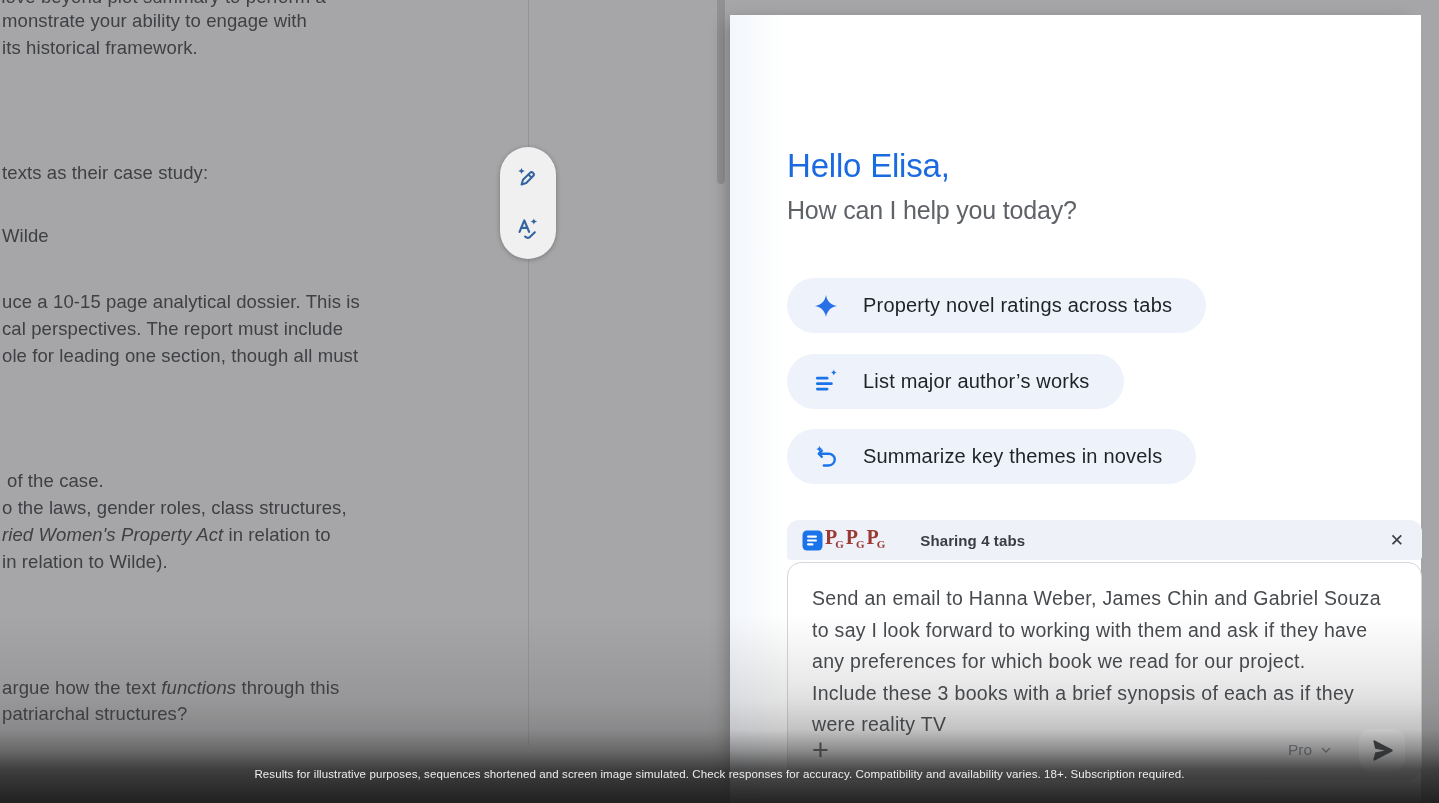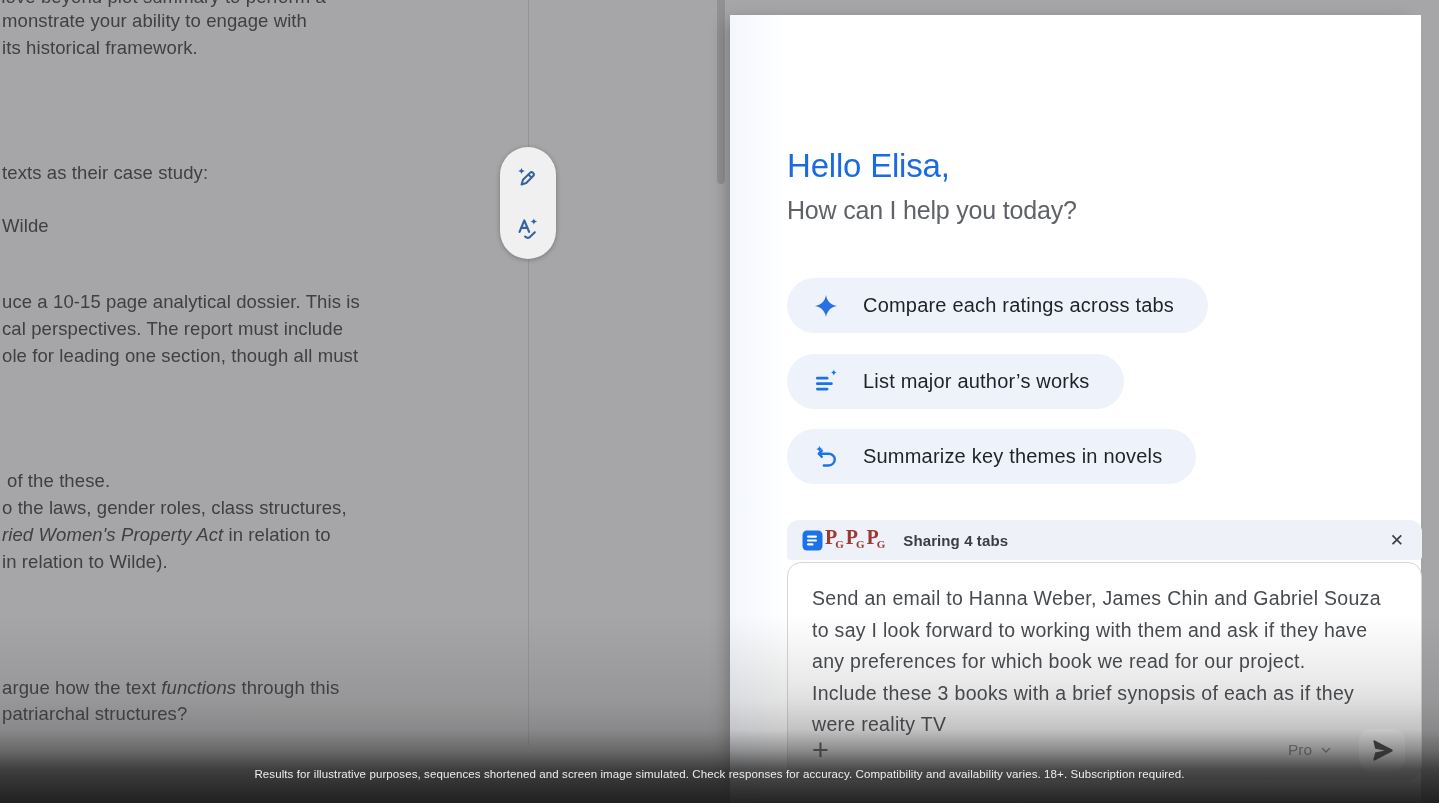--- a/index.html
+++ b/index.html
@@ -29,21 +29,21 @@
     font-family:"Liberation Sans", sans-serif; font-size:20px; letter-spacing:0.2px; color:#1f2227; }
   .chip-1 { top:263px; } .chip-2 { top:339px; } .chip-3 { top:414px; }
   .chip .chip-icon { display:flex; width:26px; height:26px; }
 
   .share-bar { position:absolute; left:57px; top:505px; width:635px; height:40px; background:#eef1f8;
     border-radius:12px 12px 4px 4px; display:flex; align-items:center; padding:0 14px 0 15px; }
   .favicons { display:flex; align-items:center; gap:1px;justify-content:flex-end; }
   .docs-fav { display:flex; width:21px; height:21px; }
   .pg-fav { font-family:"Liberation Serif", serif; color:#9b3a33; font-size:20px; line-height:20px; font-weight:700; margin-left:1px; }
   .pg-fav .pg-sub { font-size:11px; vertical-align:-4px; margin-left:-2px; font-weight:700; }
-  .share-label { margin-left:18px; font-size:15px; font-weight:700; color:#3a3d42; letter-spacing:0.1px; }
+  .share-label { margin-left:35px; font-size:15px; font-weight:700; color:#3a3d42; letter-spacing:0.1px; }
   .share-close { margin-left:auto; background:none; border:none; font-size:17px; color:#3c4043; cursor:pointer; line-height:17px; padding:4px; }
 
   .prompt-card { position:absolute; left:57px; top:547px; width:635px; height:218px; border:1px solid #d2d7de; border-radius:14px;
     background:linear-gradient(to bottom,#ffffff 0%,#ffffff 55%,#f0f0f0 82%,#e4e4e4 100%); }
   .prompt-text { position:absolute; left:24px; top:20px; width:592px; font-size:19.5px; line-height:31.6px; letter-spacing:0.3px; color:#474a4e; cursor:text; }
   .card-bottom { position:absolute; left:20px; right:16px; bottom:5px; height:48px; display:flex; align-items:center; }
   .add-btn { background:none; border:none; font-size:29px; color:#55585c; cursor:pointer; line-height:29px; padding:0 4px; }
   .model-select { margin-left:auto; display:flex; align-items:center; gap:7px; background:none; border:none; cursor:pointer;
     font-family:"Liberation Sans", sans-serif; font-size:15.5px; color:#7e848b; }
   .send-btn { margin-left:26px; width:46px; height:42px; border:none; border-radius:12px; background:#fafafa;
@@ -59,25 +59,25 @@
 </head>
 <body>
 
 <div class="stage">
 
   <div class="doc-area">
     <div class="doc-line" style="top:-14px; left:-10px;"><span>move beyond plot summary to perform a</span><span class="it"></span><span></span></div>
     <div class="doc-line" style="top:10px;"><span>monstrate your ability to engage with</span><span class="it"></span><span></span></div>
     <div class="doc-line" style="top:37px;"><span>its historical framework.</span><span class="it"></span><span></span></div>
     <div class="doc-line" style="top:162px;"><span>texts as their case study:</span><span class="it"></span><span></span></div>
-    <div class="doc-line" style="top:215px;"><span>Wilde</span><span class="it"></span><span></span></div>
+    <div class="doc-line" style="top:225px;"><span>Wilde</span><span class="it"></span><span></span></div>
     <div class="doc-line" style="top:291px;"><span>uce a 10-15 page analytical dossier. This is</span><span class="it"></span><span></span></div>
     <div class="doc-line" style="top:318px;"><span>cal perspectives. The report must include</span><span class="it"></span><span></span></div>
     <div class="doc-line" style="top:345px;"><span>ole for leading one section, though all must</span><span class="it"></span><span></span></div>
-    <div class="doc-line" style="top:470px; left:7px;"><span>of the these.</span><span class="it"></span><span></span></div>
+    <div class="doc-line" style="top:470px; left:7px;"><span>of the case.</span><span class="it"></span><span></span></div>
     <div class="doc-line" style="top:497px;"><span>o the laws, gender roles, class structures,</span><span class="it"></span><span></span></div>
     <div class="doc-line" style="top:524px;"><span></span><span class="it">ried Women's Property Act</span><span> in relation to</span></div>
     <div class="doc-line" style="top:551px;"><span>in relation to Wilde).</span><span class="it"></span><span></span></div>
     <div class="doc-line" style="top:677px;"><span>argue how the text </span><span class="it">functions</span><span> through this</span></div>
     <div class="doc-line" style="top:703px;"><span>patriarchal structures?</span><span class="it"></span><span></span></div>
 
     <div class="doc-divider"></div>
     <div class="doc-scrollbar"></div>
 
     <div class="editor-pill">
@@ -108,21 +108,21 @@
   <div class="panel">
     <div class="greet-blue">Hello Elisa,</div>
     <div class="greet-gray">How can I help you today?</div>
 
     <button class="chip chip-1">
       <span class="chip-icon">
         <svg viewBox="0 0 24 24" width="26" height="26">
           <path d="M12 1.8 C12.9 7.4 16.6 11.1 22.2 12 C16.6 12.9 12.9 16.6 12 22.2 C11.1 16.6 7.4 12.9 1.8 12 C7.4 11.1 11.1 7.4 12 1.8 Z" fill="#2970e6"></path>
         </svg>
       </span>
-      <span>Compare each ratings across tabs</span>
+      <span>Property novel ratings across tabs</span>
     </button>
 
     <button class="chip chip-2">
       <span class="chip-icon">
         <svg viewBox="0 0 24 24" width="26" height="26">
           <g stroke="#1a73e8" stroke-width="2.5" stroke-linecap="round" fill="none">
             <line x1="4" y1="8.5" x2="13" y2="8.5"></line>
             <line x1="4" y1="13.5" x2="17" y2="13.5"></line>
             <line x1="4" y1="18.5" x2="13" y2="18.5"></line>
           </g>

